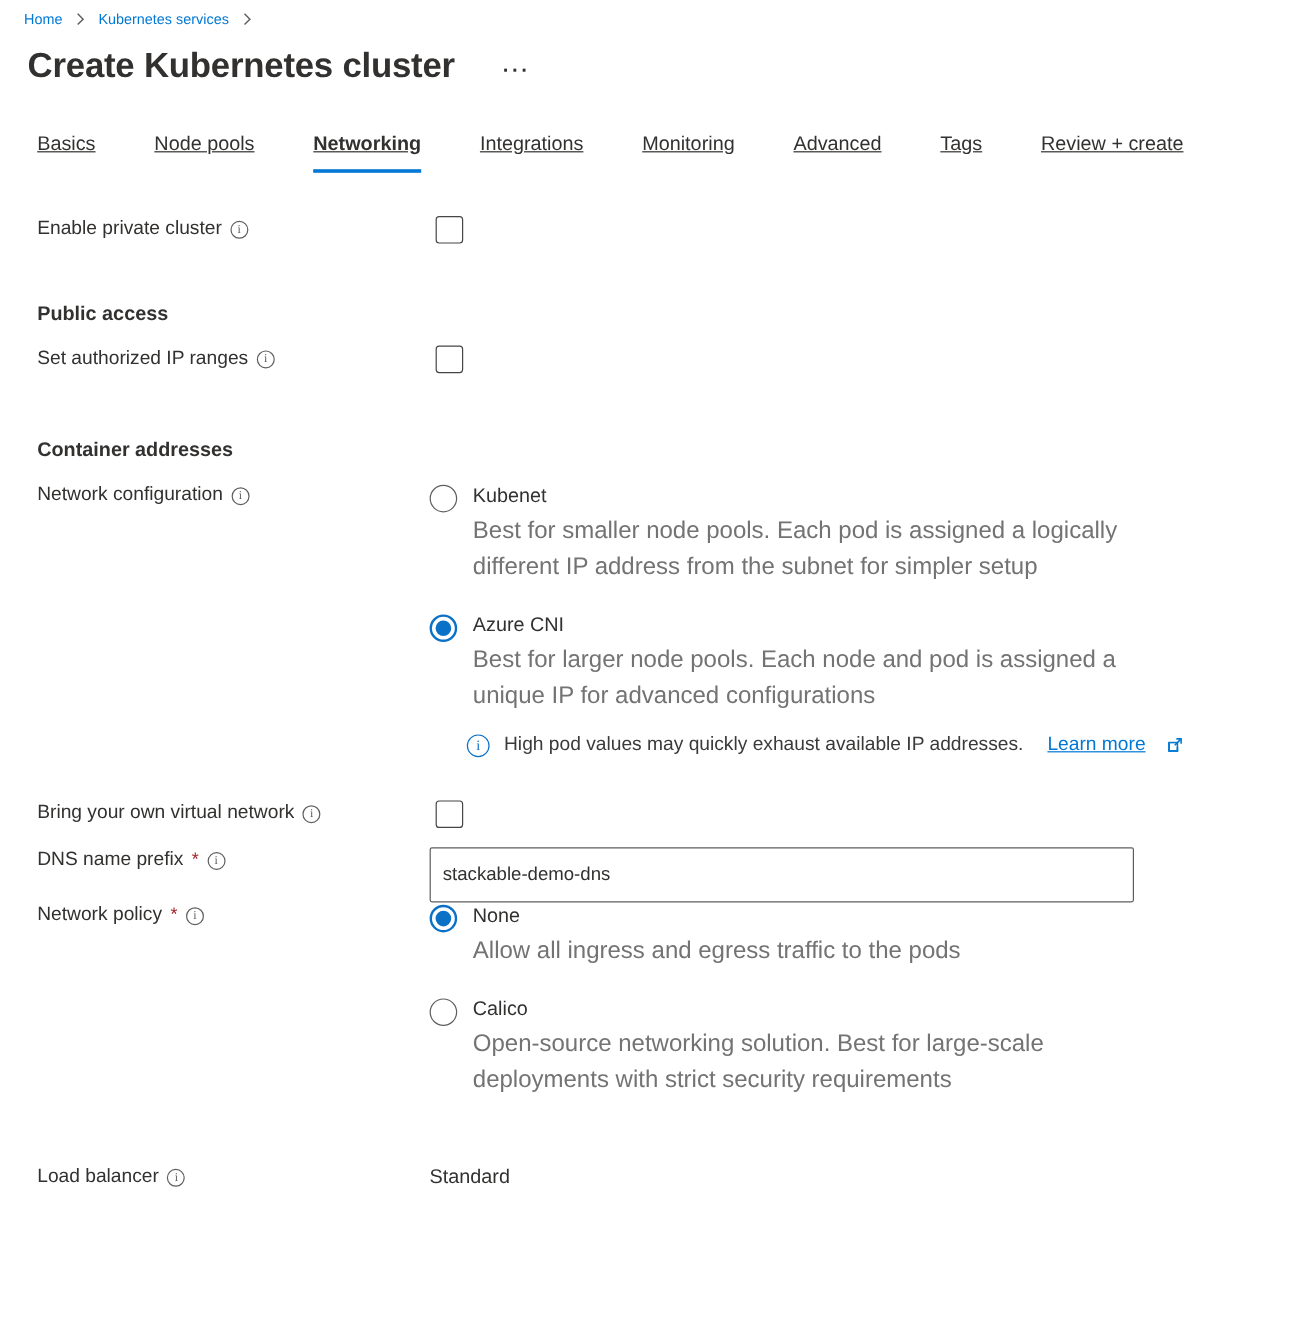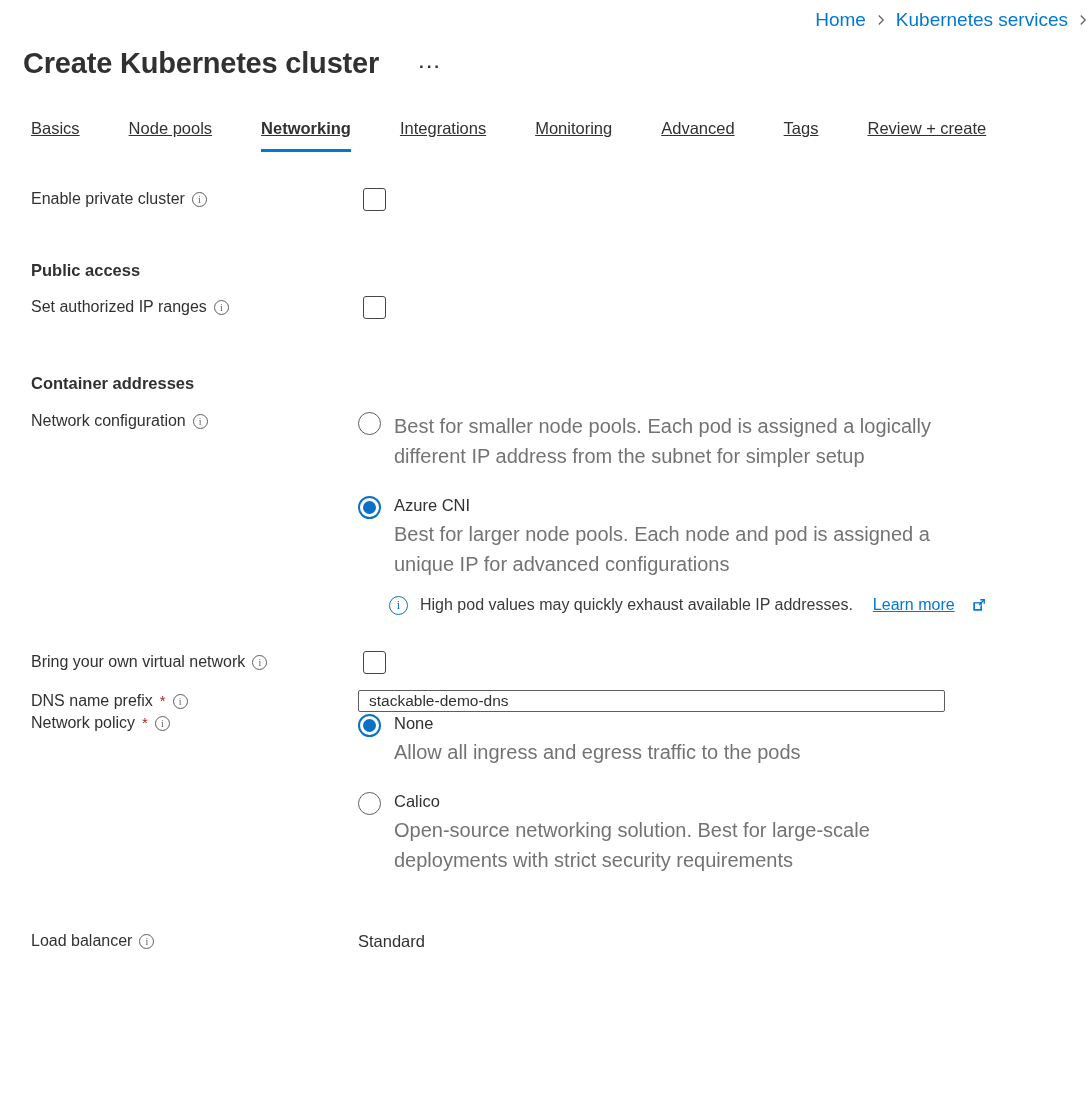--- a/index.html
+++ b/index.html
@@ -7,23 +7,22 @@
     width: 1089px; height: 1115px;
     background: #ffffff;
     font-family: "Liberation Sans", "DejaVu Sans", sans-serif;
     color: #323130;
     overflow: hidden;
   }
   
   .breadcrumb {
     display: flex; align-items: center;
     padding: 9px 0 0 20px;
-    font-size: 19px;
+    font-size: 12px;
     gap: 9px;
-    justify-content: flex-end;
   }
   .breadcrumb a {
     color: #0078d4; text-decoration: none; cursor: pointer;
   }
   .crumb-chevron {
     display: inline-flex; align-items: center;
     color: #605e5c;
   }
   .crumb-chevron svg { width: 12px; height: 12px; }
   
@@ -131,21 +130,21 @@
   }
   .info-icon-blue::before { content: "i"; }
   .learn-more {
     color: #0078d4; text-decoration: underline; cursor: pointer;
     margin-left: 8px;
   }
   .ext-link-icon { display: inline-flex; margin-left: 5px; cursor: pointer; }
   .ext-link-icon svg { width: 14px; height: 14px; }
   
   .text-input {
-    width: 587px; height: 22px;
+    width: 587px; height: 46px;
     border: 1px solid #605e5c; border-radius: 2px;
     font-family: "Liberation Sans", sans-serif;
     font-size: 15.5px; color: #323130;
     padding: 0 10px;
     outline: none;
   }
   .value-text { font-size: 16.5px; color: #323130; padding-top: 2px; }
   .mt-55 { margin-top: 55px; }
   .mt-36 { margin-top: 36px; }
   .mt-16 { margin-top: 16px; }
@@ -216,20 +215,21 @@
   <div class="form-row mt-17">
     <div class="label-cell">
       <span>Network configuration</span>
       <i class="info-icon"></i>
     </div>
     <div class="control-cell">
       <div class="radio-group">
         <div class="radio-option">
           <div class="radio"></div>
           <div>
+            <div class="radio-label">Kubenet</div>
             <div class="radio-desc">Best for smaller node pools. Each pod is assigned a logically different IP address from the subnet for simpler setup</div>
           </div>
         </div>
         <div class="radio-option">
           <div class="radio selected"></div>
           <div>
             <div class="radio-label">Azure CNI</div>
             <div class="radio-desc">Best for larger node pools. Each node and pod is assigned a unique IP for advanced configurations</div>
           </div>
         </div>

